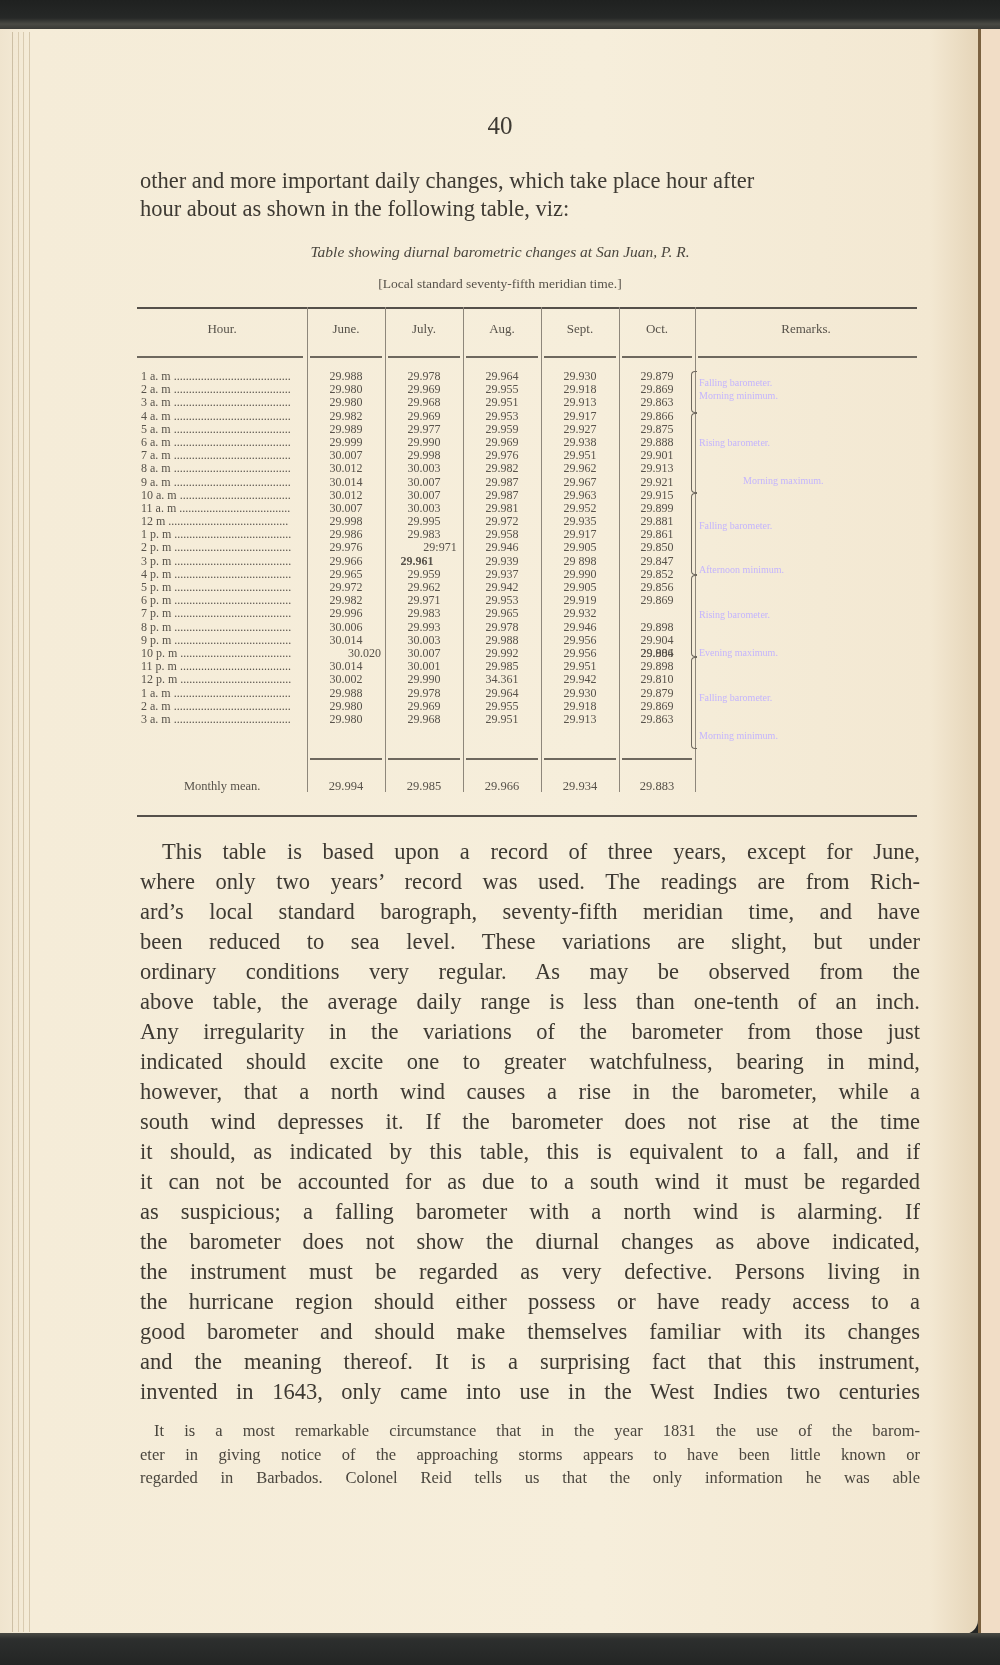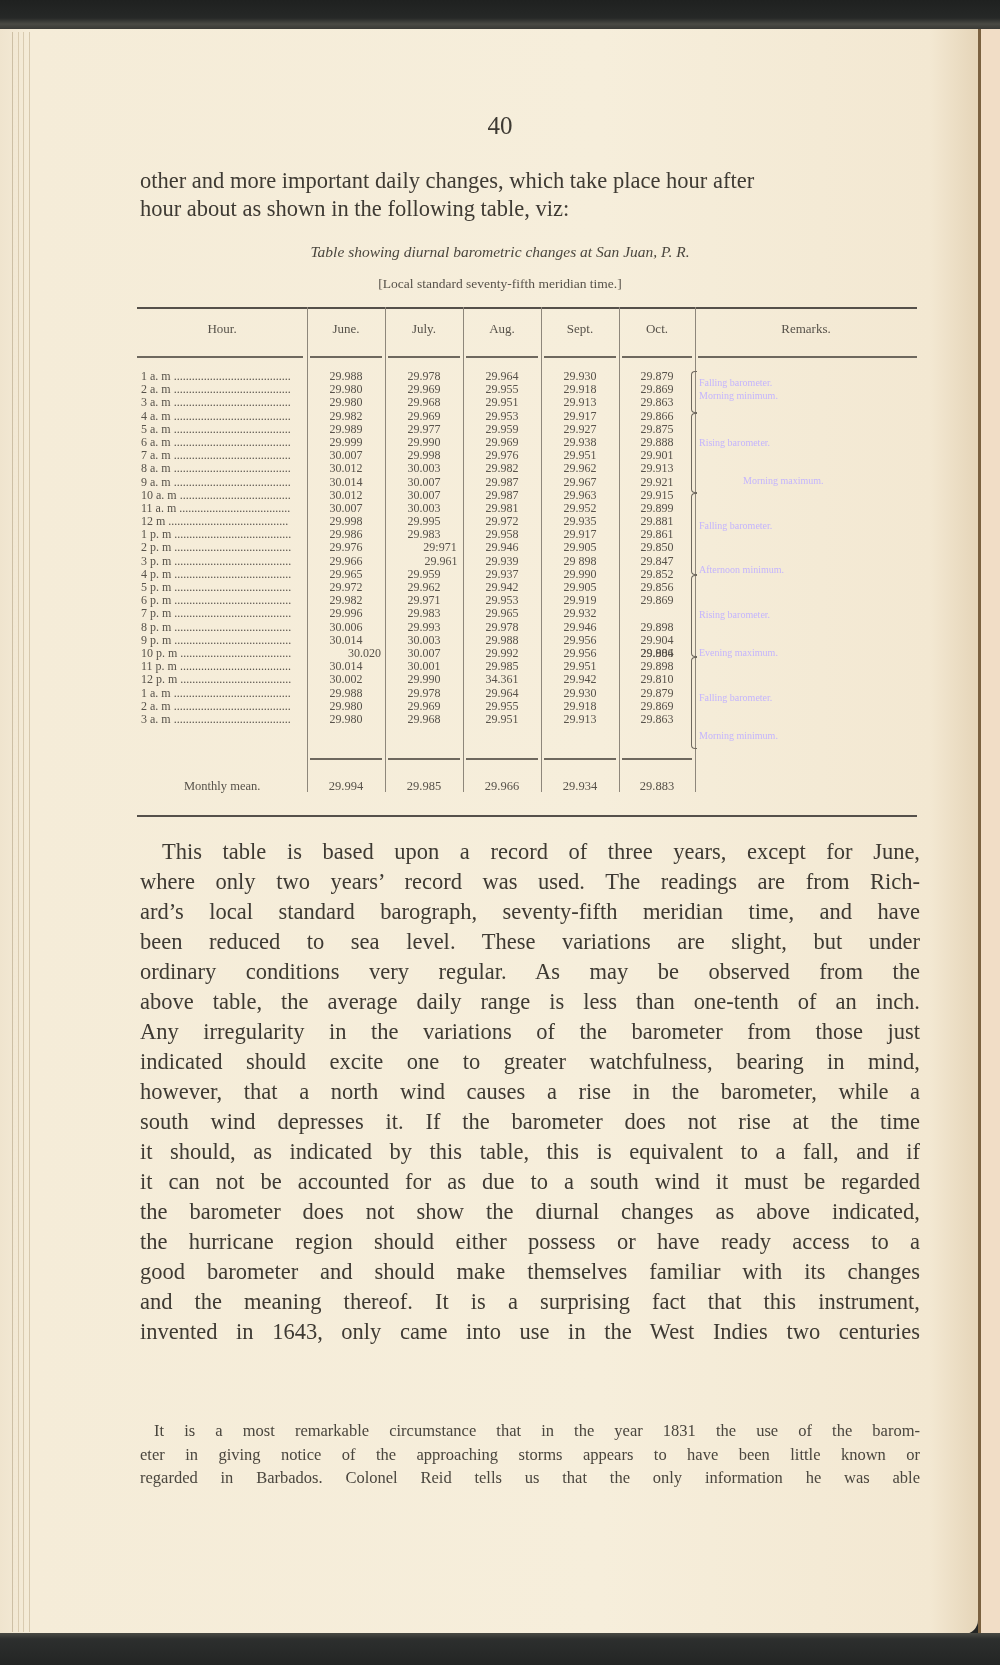--- a/index.html
+++ b/index.html
@@ -154,21 +154,21 @@
       <div class="row"><span class="hour">5 a. m ........................................</span><span class="hour-dots"></span><span class="val" style="left: 174px;">29.989</span><span class="val" style="left: 252px;">29.977</span><span class="val" style="left: 330px;">29.959</span><span class="val" style="left: 408px;">29.927</span><span class="val" style="left: 485px;">29.875</span></div>
       <div class="row"><span class="hour">6 a. m ........................................</span><span class="hour-dots"></span><span class="val" style="left: 174px;">29.999</span><span class="val" style="left: 252px;">29.990</span><span class="val" style="left: 330px;">29.969</span><span class="val" style="left: 408px;">29.938</span><span class="val" style="left: 485px;">29.888</span></div>
       <div class="row"><span class="hour">7 a. m ........................................</span><span class="hour-dots"></span><span class="val" style="left: 174px;">30.007</span><span class="val" style="left: 252px;">29.998</span><span class="val" style="left: 330px;">29.976</span><span class="val" style="left: 408px;">29.951</span><span class="val" style="left: 485px;">29.901</span></div>
       <div class="row"><span class="hour">8 a. m ........................................</span><span class="hour-dots"></span><span class="val" style="left: 174px;">30.012</span><span class="val" style="left: 252px;">30.003</span><span class="val" style="left: 330px;">29.982</span><span class="val" style="left: 408px;">29.962</span><span class="val" style="left: 485px;">29.913</span></div>
       <div class="row"><span class="hour">9 a. m ........................................</span><span class="hour-dots"></span><span class="val" style="left: 174px;">30.014</span><span class="val" style="left: 252px;">30.007</span><span class="val" style="left: 330px;">29.987</span><span class="val" style="left: 408px;">29.967</span><span class="val" style="left: 485px;">29.921</span></div>
       <div class="row"><span class="hour">10 a. m ........................................</span><span class="hour-dots"></span><span class="val" style="left: 174px;">30.012</span><span class="val" style="left: 252px;">30.007</span><span class="val" style="left: 330px;">29.987</span><span class="val" style="left: 408px;">29.963</span><span class="val" style="left: 485px;">29.915</span></div>
       <div class="row"><span class="hour">11 a. m ........................................</span><span class="hour-dots"></span><span class="val" style="left: 174px;">30.007</span><span class="val" style="left: 252px;">30.003</span><span class="val" style="left: 330px;">29.981</span><span class="val" style="left: 408px;">29.952</span><span class="val" style="left: 485px;">29.899</span></div>
       <div class="row"><span class="hour">12 m ........................................</span><span class="hour-dots"></span><span class="val" style="left: 174px;">29.998</span><span class="val" style="left: 252px;">29.995</span><span class="val" style="left: 330px;">29.972</span><span class="val" style="left: 408px;">29.935</span><span class="val" style="left: 485px;">29.881</span></div>
       <div class="row"><span class="hour">1 p. m ........................................</span><span class="hour-dots"></span><span class="val" style="left: 174px;">29.986</span><span class="val" style="left: 252px;">29.983</span><span class="val" style="left: 330px;">29.958</span><span class="val" style="left: 408px;">29.917</span><span class="val" style="left: 485px;">29.861</span></div>
       <div class="row"><span class="hour">2 p. m ........................................</span><span class="hour-dots"></span><span class="val" style="left: 174px;">29.976</span><span class="val" style="left: 268px;">29:971</span><span class="val" style="left: 330px;">29.946</span><span class="val" style="left: 408px;">29.905</span><span class="val" style="left: 485px;">29.850</span></div>
-      <div class="row"><span class="hour">3 p. m ........................................</span><span class="hour-dots"></span><span class="val" style="left: 174px;">29.966</span><span class="val" style="left: 269px;">29.961</span><span class="val" style="left: 330px;">29.939</span><span class="val" style="left: 408px;">29 898</span><span class="val" style="left: 485px;">29.847</span></div>
+      <div class="row"><span class="hour">3 p. m ........................................</span><span class="hour-dots"></span><span class="val" style="left: 174px;">29.966</span><span class="val" style="left: 245px; font-weight: bold;">29.961</span><span class="val" style="left: 330px;">29.939</span><span class="val" style="left: 408px;">29 898</span><span class="val" style="left: 485px;">29.847</span></div>
       <div class="row"><span class="hour">4 p. m ........................................</span><span class="hour-dots"></span><span class="val" style="left: 174px;">29.965</span><span class="val" style="left: 252px;">29.959</span><span class="val" style="left: 330px;">29.937</span><span class="val" style="left: 408px;">29.990</span><span class="val" style="left: 485px;">29.852</span></div>
       <div class="row"><span class="hour">5 p. m ........................................</span><span class="hour-dots"></span><span class="val" style="left: 174px;">29.972</span><span class="val" style="left: 252px;">29.962</span><span class="val" style="left: 330px;">29.942</span><span class="val" style="left: 408px;">29.905</span><span class="val" style="left: 485px;">29.856</span></div>
       <div class="row"><span class="hour">6 p. m ........................................</span><span class="hour-dots"></span><span class="val" style="left: 174px;">29.982</span><span class="val" style="left: 252px;">29.971</span><span class="val" style="left: 330px;">29.953</span><span class="val" style="left: 408px;">29.919</span><span class="val" style="left: 485px;">29.869</span></div>
       <div class="row"><span class="hour">7 p. m ........................................</span><span class="hour-dots"></span><span class="val" style="left: 174px;">29.996</span><span class="val" style="left: 252px;">29.983</span><span class="val" style="left: 330px;">29.965</span><span class="val" style="left: 408px;">29.932</span><span class="val" style="left: 485px; margin-top: 40px;">29.884</span></div>
       <div class="row"><span class="hour">8 p. m ........................................</span><span class="hour-dots"></span><span class="val" style="left: 174px;">30.006</span><span class="val" style="left: 252px;">29.993</span><span class="val" style="left: 330px;">29.978</span><span class="val" style="left: 408px;">29.946</span><span class="val" style="left: 485px;">29.898</span></div>
       <div class="row"><span class="hour">9 p. m ........................................</span><span class="hour-dots"></span><span class="val" style="left: 174px;">30.014</span><span class="val" style="left: 252px;">30.003</span><span class="val" style="left: 330px;">29.988</span><span class="val" style="left: 408px;">29.956</span><span class="val" style="left: 485px;">29.904</span></div>
       <div class="row"><span class="hour">10 p. m ........................................</span><span class="hour-dots"></span><span class="val" style="left: 174px; text-align: right;">30.020</span><span class="val" style="left: 252px;">30.007</span><span class="val" style="left: 330px;">29.992</span><span class="val" style="left: 408px;">29.956</span><span class="val" style="left: 485px;">29.906</span></div>
       <div class="row"><span class="hour">11 p. m ........................................</span><span class="hour-dots"></span><span class="val" style="left: 174px;">30.014</span><span class="val" style="left: 252px;">30.001</span><span class="val" style="left: 330px;">29.985</span><span class="val" style="left: 408px;">29.951</span><span class="val" style="left: 485px;">29.898</span></div>
       <div class="row"><span class="hour">12 p. m ........................................</span><span class="hour-dots"></span><span class="val" style="left: 174px;">30.002</span><span class="val" style="left: 252px;">29.990</span><span class="val" style="left: 330px;">34.361</span><span class="val" style="left: 408px;">29.942</span><span class="val" style="left: 485px;">29.810</span></div>
       <div class="row"><span class="hour">1 a. m ........................................</span><span class="hour-dots"></span><span class="val" style="left: 174px;">29.988</span><span class="val" style="left: 252px;">29.978</span><span class="val" style="left: 330px;">29.964</span><span class="val" style="left: 408px;">29.930</span><span class="val" style="left: 485px;">29.879</span></div>
@@ -219,21 +219,23 @@
     <span class="line">ard’s local standard barograph, seventy-fifth meridian time, and have</span>
     <span class="line">been reduced to sea level. These variations are slight, but under</span>
     <span class="line">ordinary conditions very regular. As may be observed from the</span>
     <span class="line">above table, the average daily range is less than one-tenth of an inch.</span>
     <span class="line">Any irregularity in the variations of the barometer from those just</span>
     <span class="line">indicated should excite one to greater watchfulness, bearing in mind,</span>
     <span class="line">however, that a north wind causes a rise in the barometer, while a</span>
     <span class="line">south wind depresses it. If the barometer does not rise at the time</span>
     <span class="line">it should, as indicated by this table, this is equivalent to a fall, and if</span>
     <span class="line">it can not be accounted for as due to a south wind it must be regarded</span>
+    <span class="line">as suspicious; a falling barometer with a north wind is alarming. If</span>
     <span class="line">the barometer does not show the diurnal changes as above indicated,</span>
+    <span class="line">the instrument must be regarded as very defective. Persons living in</span>
     <span class="line">the hurricane region should either possess or have ready access to a</span>
     <span class="line">good barometer and should make themselves familiar with its changes</span>
     <span class="line">and the meaning thereof. It is a surprising fact that this instrument,</span>
     <span class="line">invented in 1643, only came into use in the West Indies two centuries</span>
   </div>
 <div class="quote" id="quote">
     <span class="line indent">It is a most remarkable circumstance that in the year 1831 the use of the barom-</span>
     <span class="line">eter in giving notice of the approaching storms appears to have been little known or</span>
     <span class="line">regarded in Barbados. Colonel Reid tells us that the only information he was able</span>
   </div>

